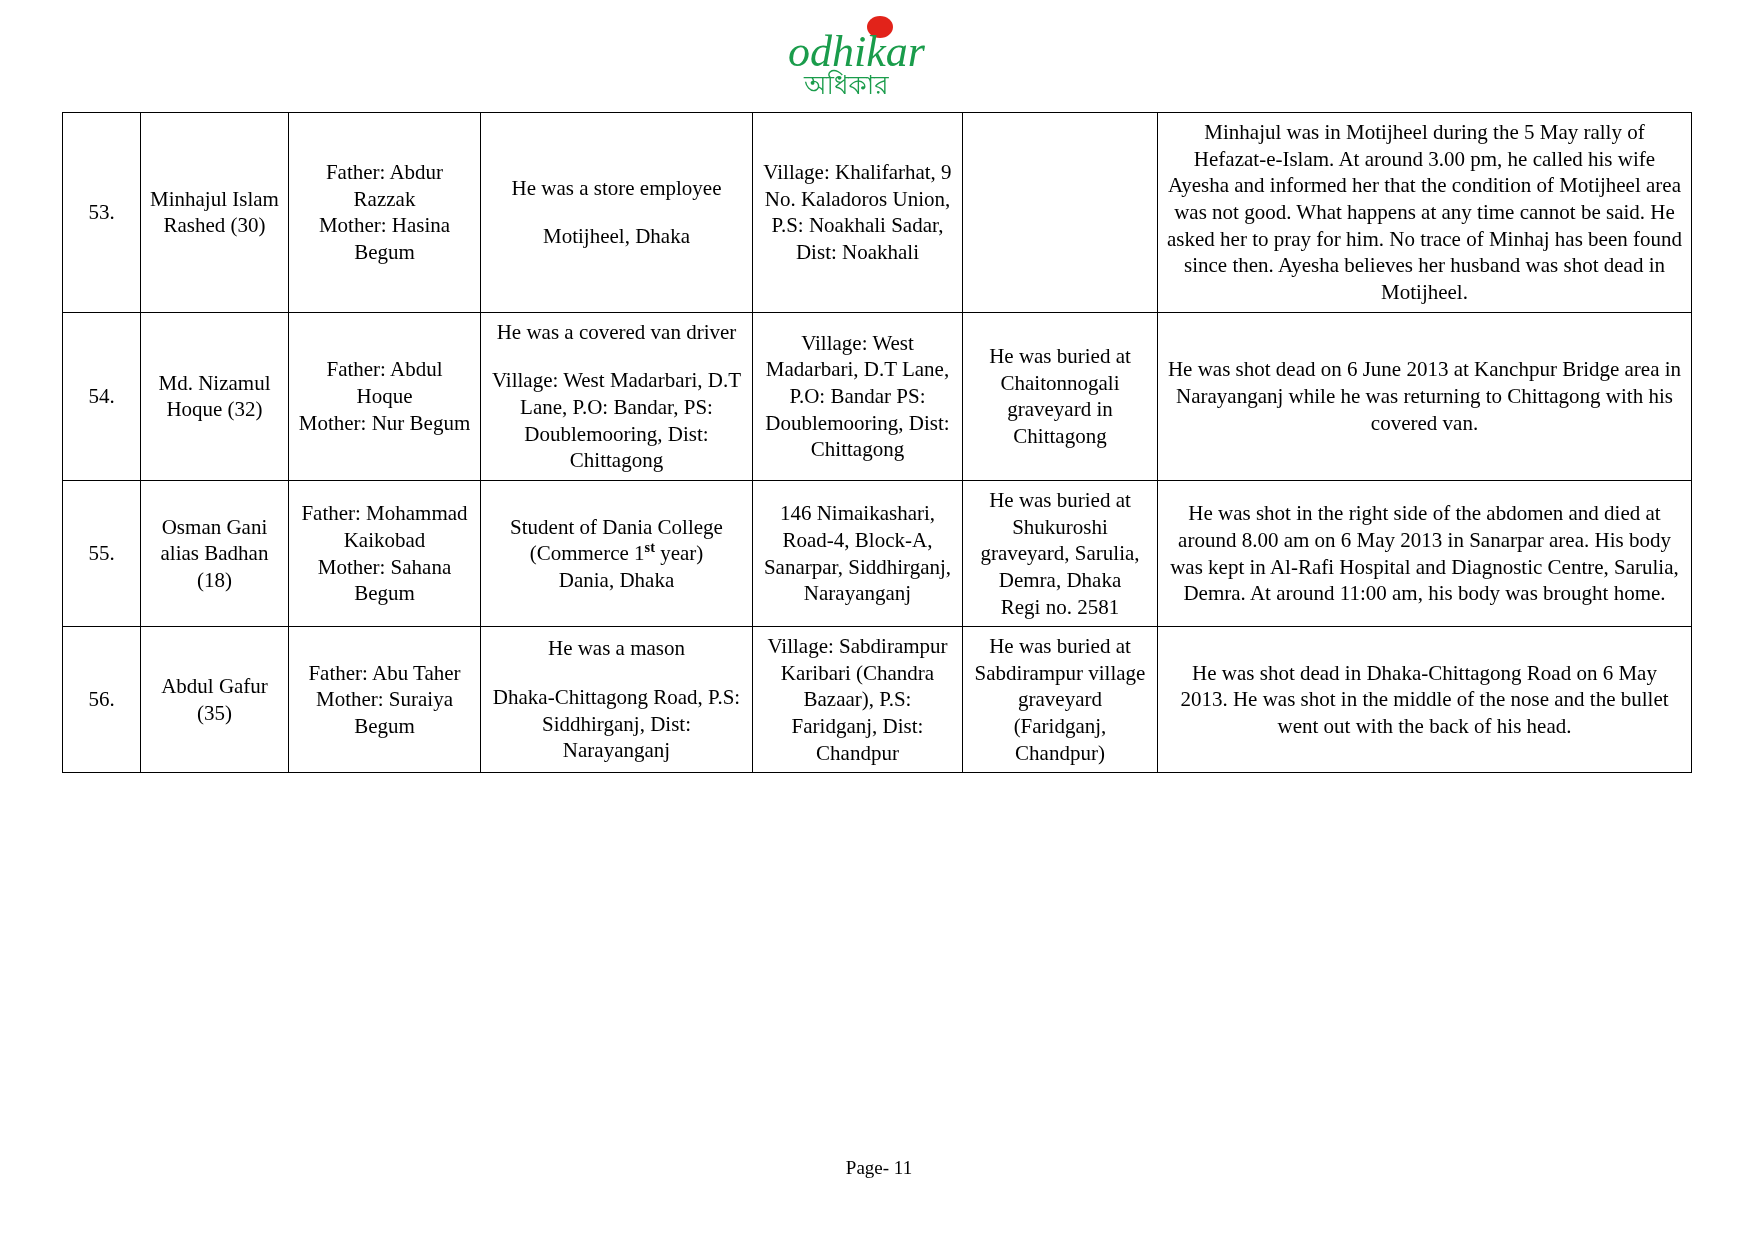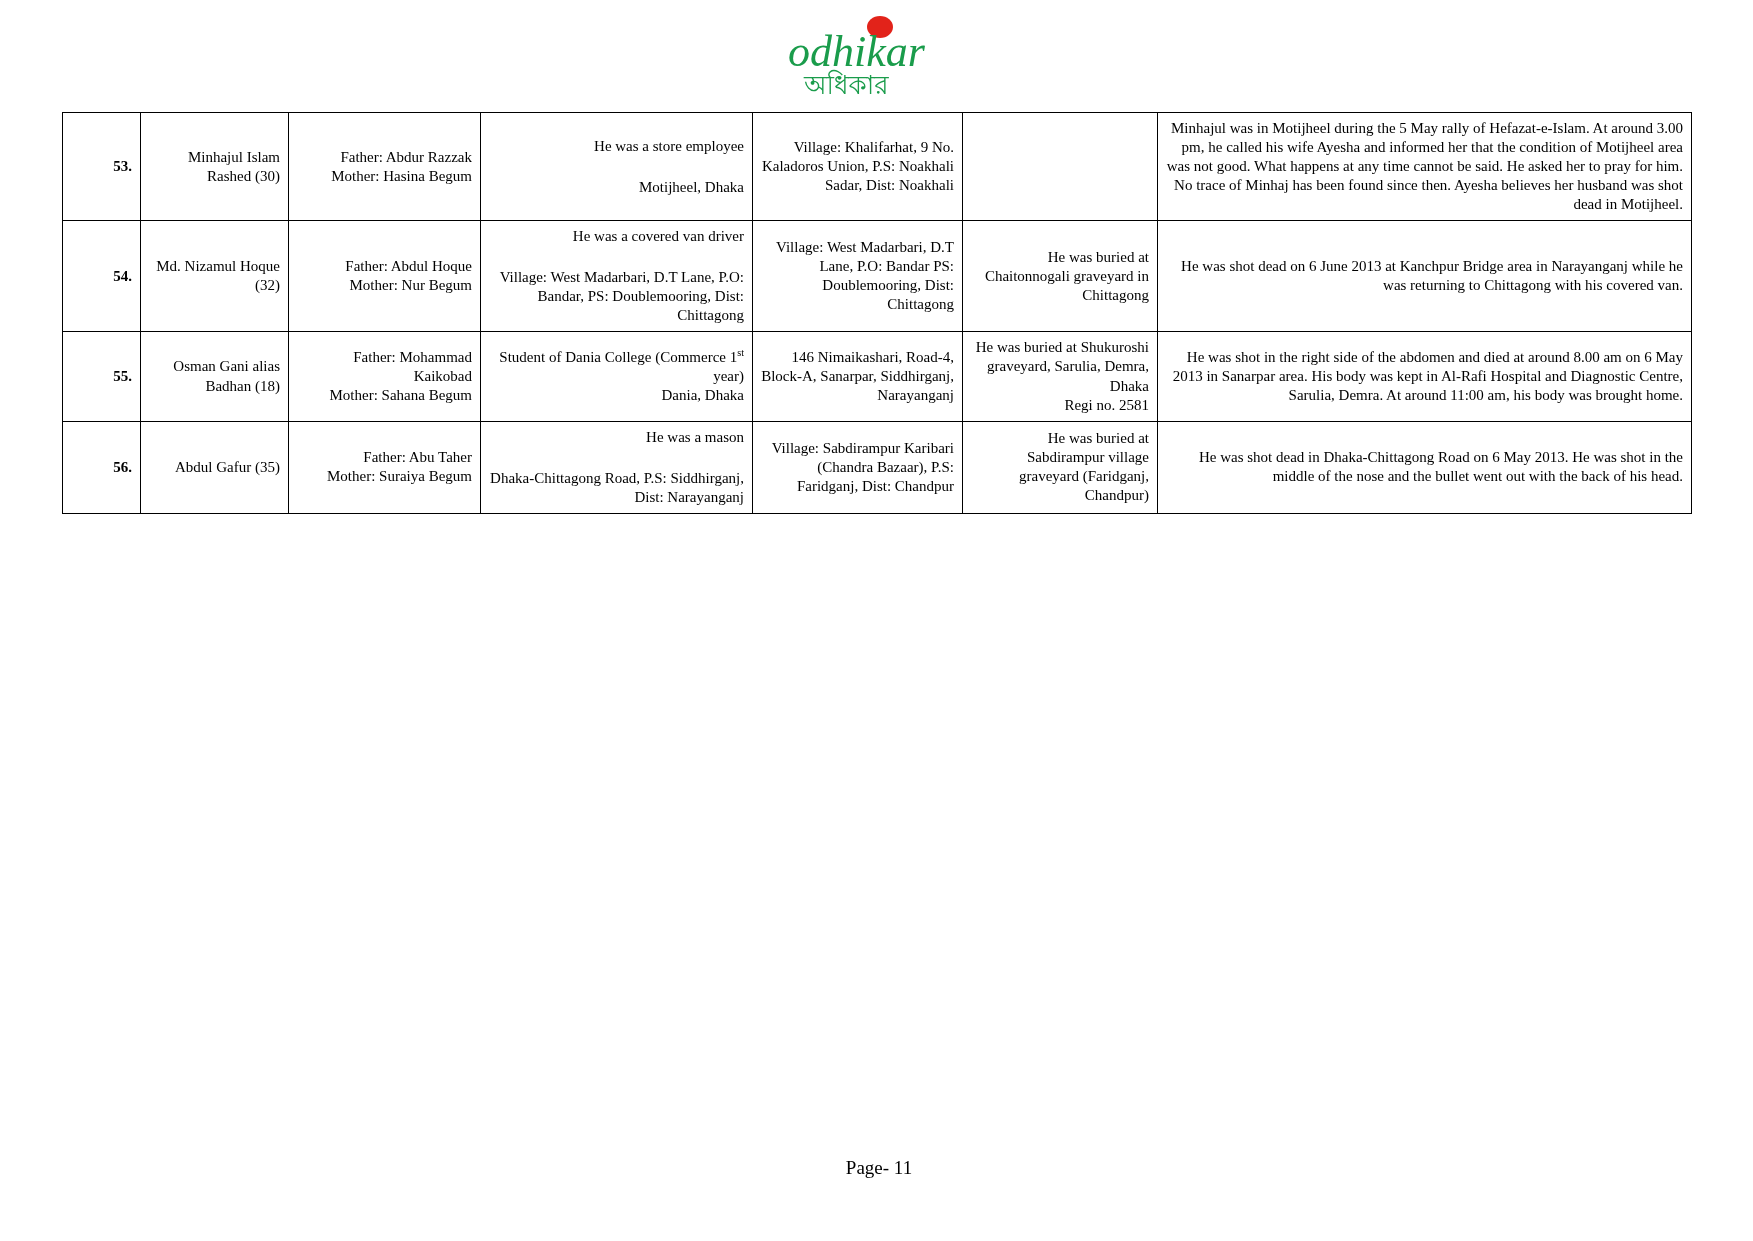--- a/index.html
+++ b/index.html
@@ -42,37 +42,37 @@
     box-sizing: border-box;
   }
   table.victims {
     border-collapse: collapse;
     width: 1629px;
     table-layout: fixed;
   }
   table.victims td {
     border: 1px solid #000000;
     vertical-align: middle;
-    text-align: right;
-    font-size: 15px;
+    text-align: center;
+    font-size: 21px;
     line-height: 1.27;
     padding: 6px 8px;
     box-sizing: border-box;
   }
-  td.col-no      { width: 78px; font-weight: bold; }
+  td.col-no      { width: 78px; }
   td.col-name    { width: 148px; }
   td.col-parents { width: 192px; }
   td.col-occ     { width: 272px; }
   td.col-addr    { width: 210px; }
   td.col-burial  { width: 195px; }
   td.col-desc    { width: 534px; text-align: center; }
 
   .cell-para { margin: 0; }
   .cell-para + .cell-para { margin-top: 22px; }
-  sup { font-size: 0.68em; vertical-align: super; line-height: 0; }
+  sup { font-size: 0.68em; vertical-align: super; line-height: 0; font-weight: bold; }
 
   .footer {
     position: absolute;
     left: 5px;
     right: 0;
     bottom: 62px;
     text-align: center;
     font-size: 19px;
     font-family: "Liberation Serif", serif;
   }

